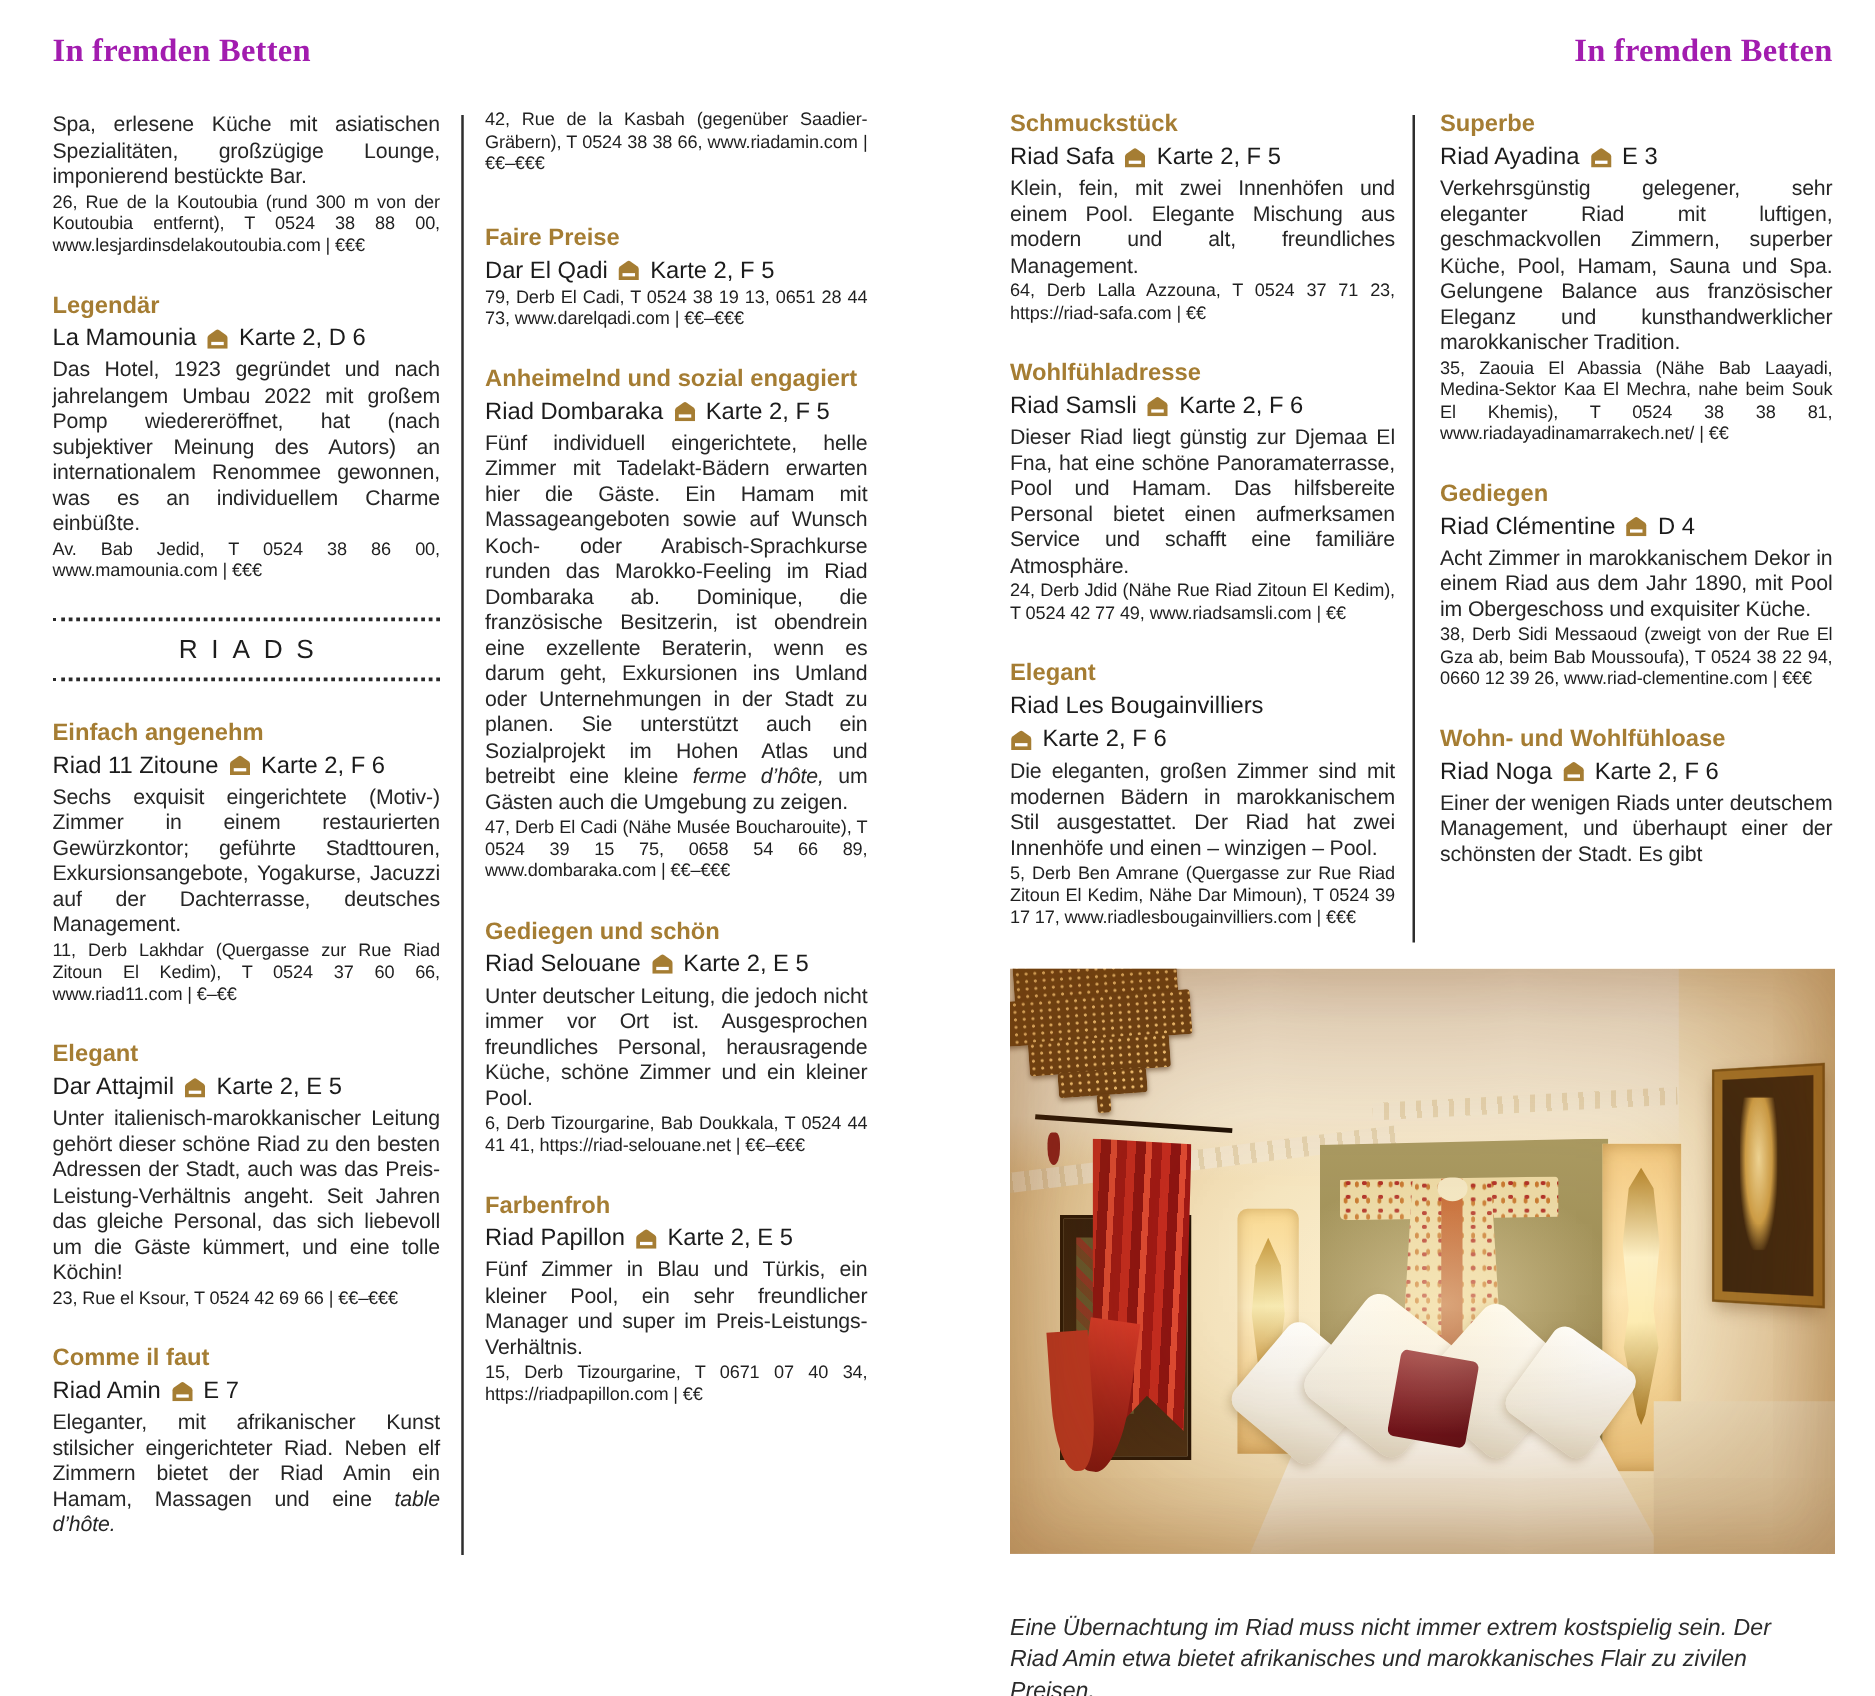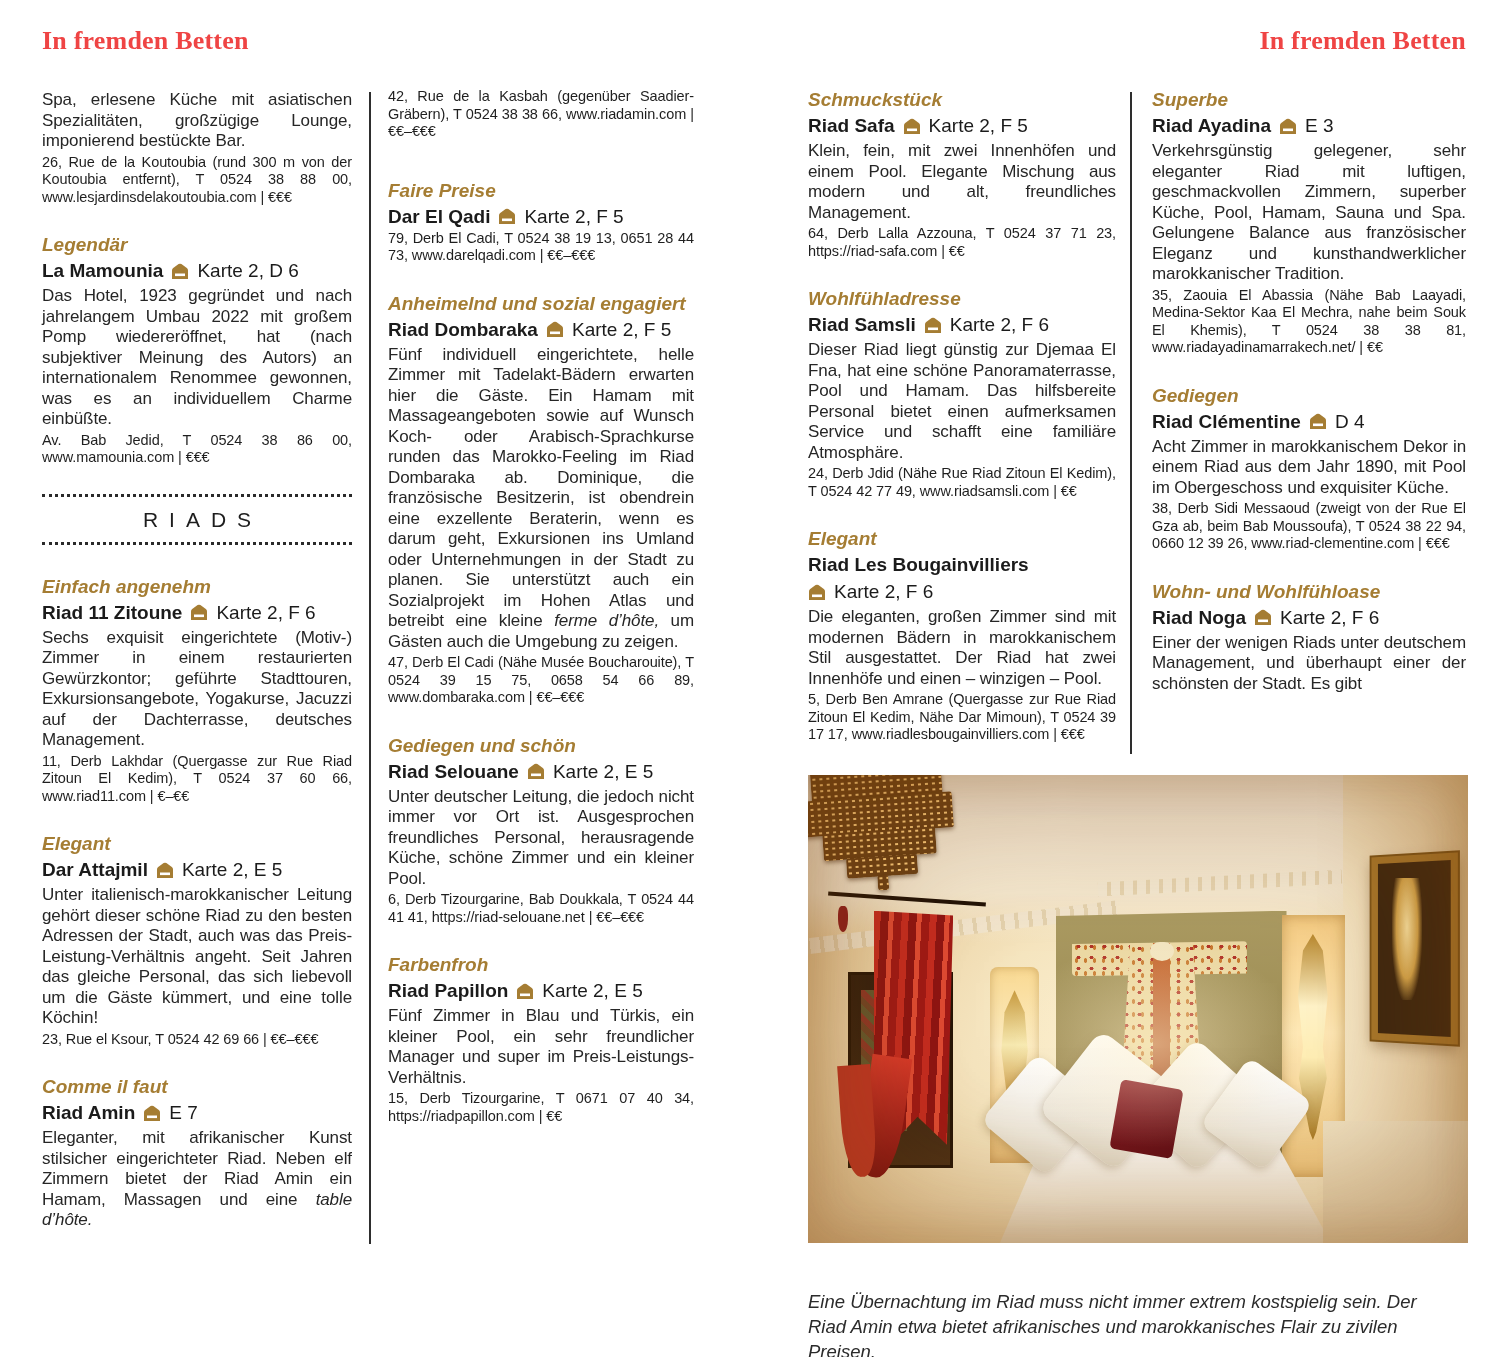--- a/index.html
+++ b/index.html
@@ -3,39 +3,39 @@
 <meta charset="utf-8">
 <style>
   * { margin:0; padding:0; box-sizing:border-box; }
   html,body { background:#ffffff; }
   .spread {
     position:relative; width:1500px; height:1357px; background:#ffffff;
     font-family:"Liberation Sans", sans-serif; color:#262626; overflow:hidden;
   }
   .running-head {
     position:absolute; top:26px; font-family:"Liberation Serif", serif;
-    font-weight:700; font-size:26px; color:#ef4444; letter-spacing:.2px;
+    font-weight:700; font-size:26px; color:#a21caf; letter-spacing:.2px;
   }
   .head-left { left:42px; }
   .head-right { right:34px; text-align:right; }
 
   .vrule { position:absolute; width:2px; background:#2e2e2e; }
   .vrule-left { left:369px; top:92px; height:1152px; }
   .vrule-right { left:1130px; top:92px; height:662px; }
 
   .col { position:absolute; top:88px; }
   .col1 { left:42px;   width:310px; }
   .col2 { left:388px;  width:306px; }
   .col3 { left:808px;  width:308px; }
   .col4 { left:1152px; width:314px; }
 
   .entry { margin-bottom:27px; }
-  .cat  { font-size:19px; line-height:24px; font-weight:700; color:#a57d33;font-style:italic; }
+  .cat  { font-size:19px; line-height:24px; font-weight:700; color:#a57d33; }
   .nameline { display:flex; align-items:center; gap:8px; font-size:19px; line-height:27px; color:#1b1b1b; }
-  .nm   { font-weight:700; }
+  .nm   { font-weight:400; }
   .map  { font-weight:400; }
   .hicon { display:inline-flex; align-items:center; }
   .body { font-size:17px; line-height:20.5px; letter-spacing:-.1px; text-align:justify; color:#262626; margin:2px 0 2px; }
   .body i { }
   .addr { font-size:14.5px; line-height:17.5px; letter-spacing:-.1px; text-align:justify; color:#1f1f1f; }
 
   .riads-divider { margin:8px 0 30px; }
   .riads-divider .dots { border-top:3px dotted #2a2a2a; }
   .riads-label {
     text-align:center; font-size:21px; line-height:26px; padding:10px 0 9px;

